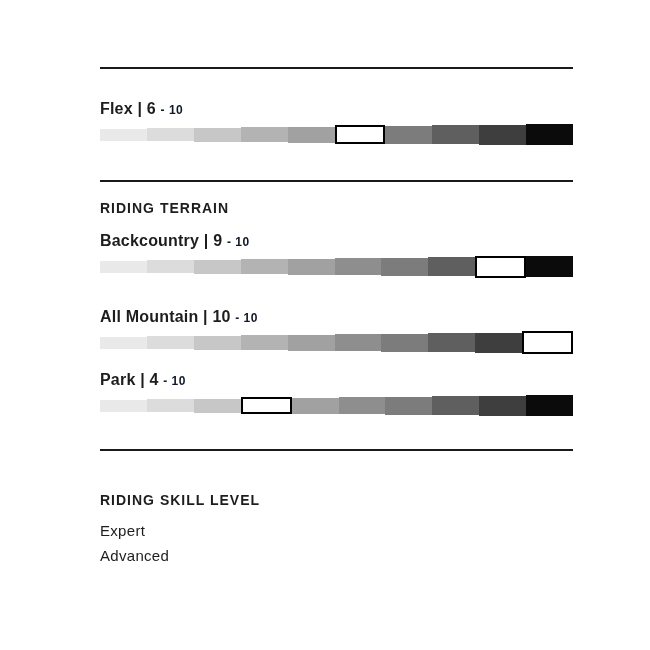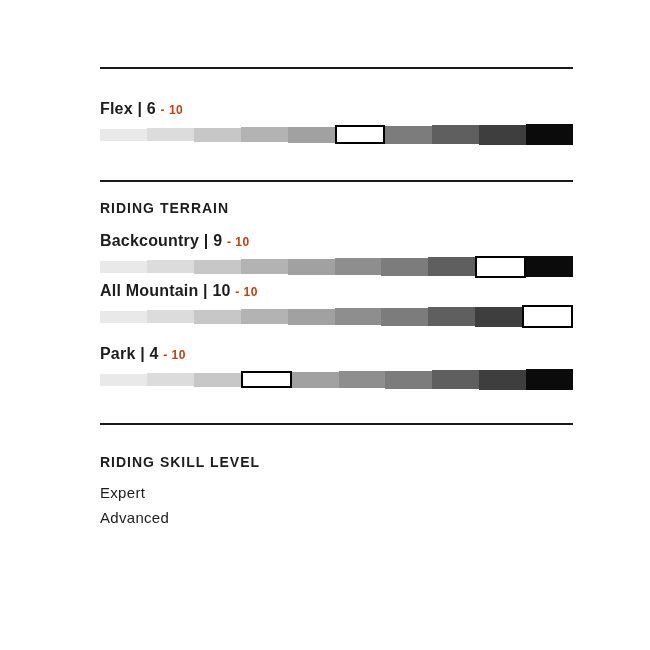--- a/index.html
+++ b/index.html
@@ -33,25 +33,25 @@
     margin-top: 30px;
     line-height: 20px;
     font-size: 16px;
     font-weight: bold;
     letter-spacing: 0.2px;
     white-space: nowrap;
   }
   .rating-label .muted {
     font-size: 12px;
     font-weight: bold;
-    color: #c2410c;
+    color: #0f172a;
     letter-spacing: 0.5px;
   }
   .rating-label.tight { margin-top: 14px; }
-  .rating-label.mid-gap { margin-top: 1px; }
+  .rating-label.mid-gap { margin-top: 27px; }
 
   .bar {
     margin-top: 2px;
     height: 26px;
     width: 473px;
     display: flex;
     align-items: center;
   }
   .bar .seg {
     flex: 1 1 0;
@@ -66,21 +66,21 @@
   }
 
   .section-heading {
     margin: 0;
     font-size: 14px;
     font-weight: bold;
     letter-spacing: 1px;
     line-height: 17px;
   }
   .section-heading.terrain { margin-top: 18px; }
-  .section-heading.skill   { margin-top: 29px; }
+  .section-heading.skill   { margin-top: 41px; }
 
   .skill-item {
     font-size: 15px;
     font-weight: 400;
     line-height: 25px;
     letter-spacing: 0.3px;
   }
   .skill-list { margin-top: 9px; }
 </style>
 </head>

